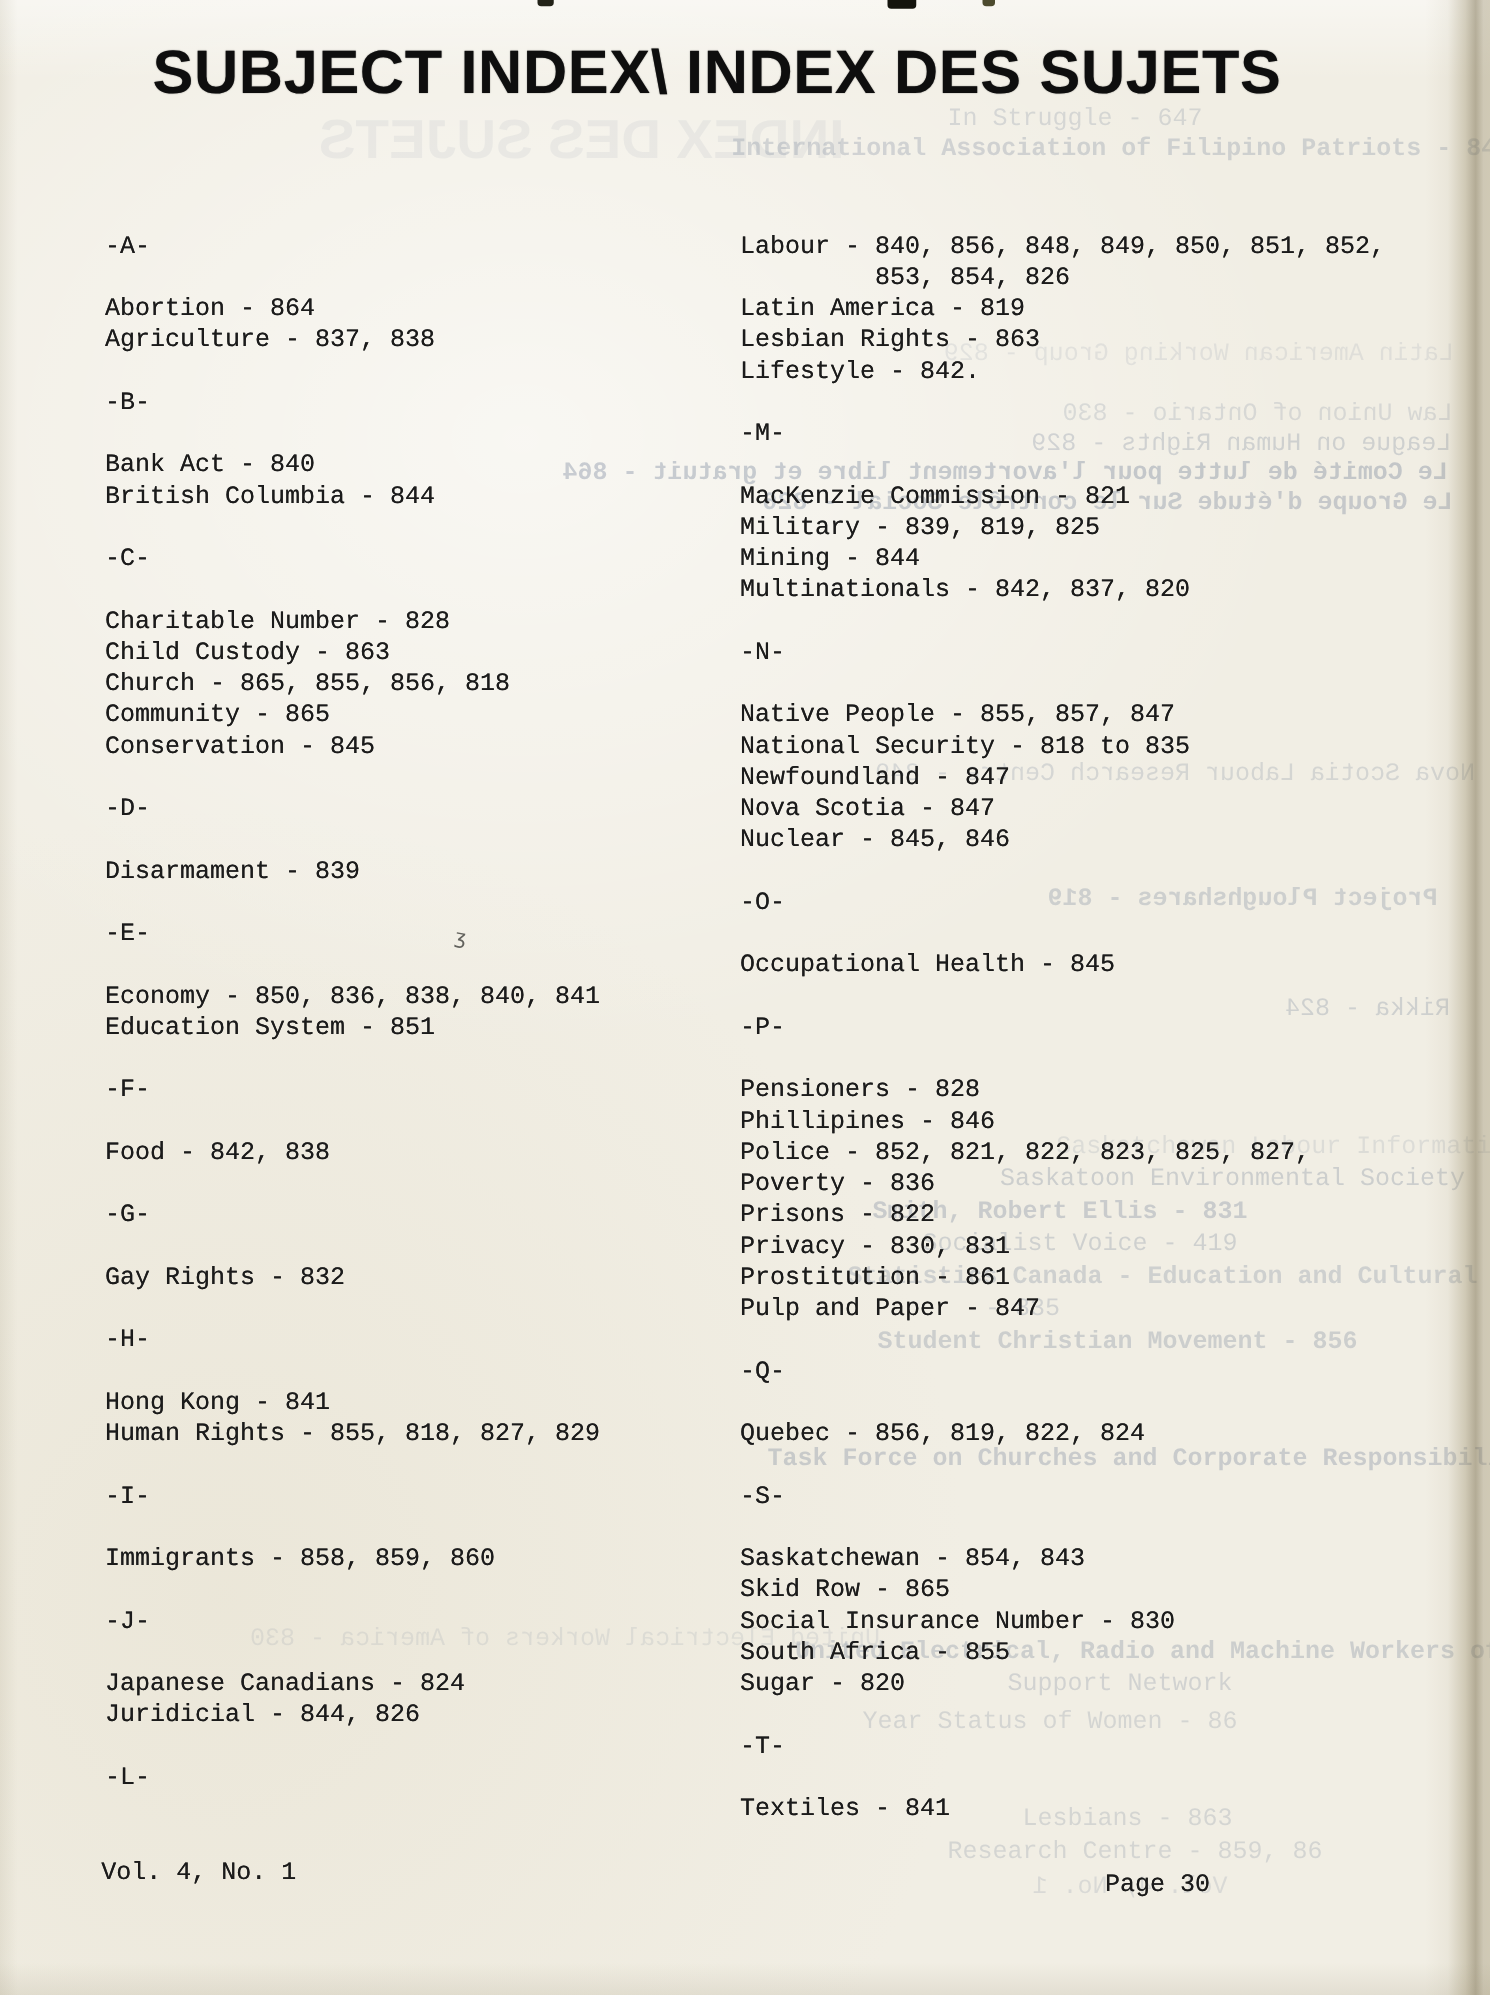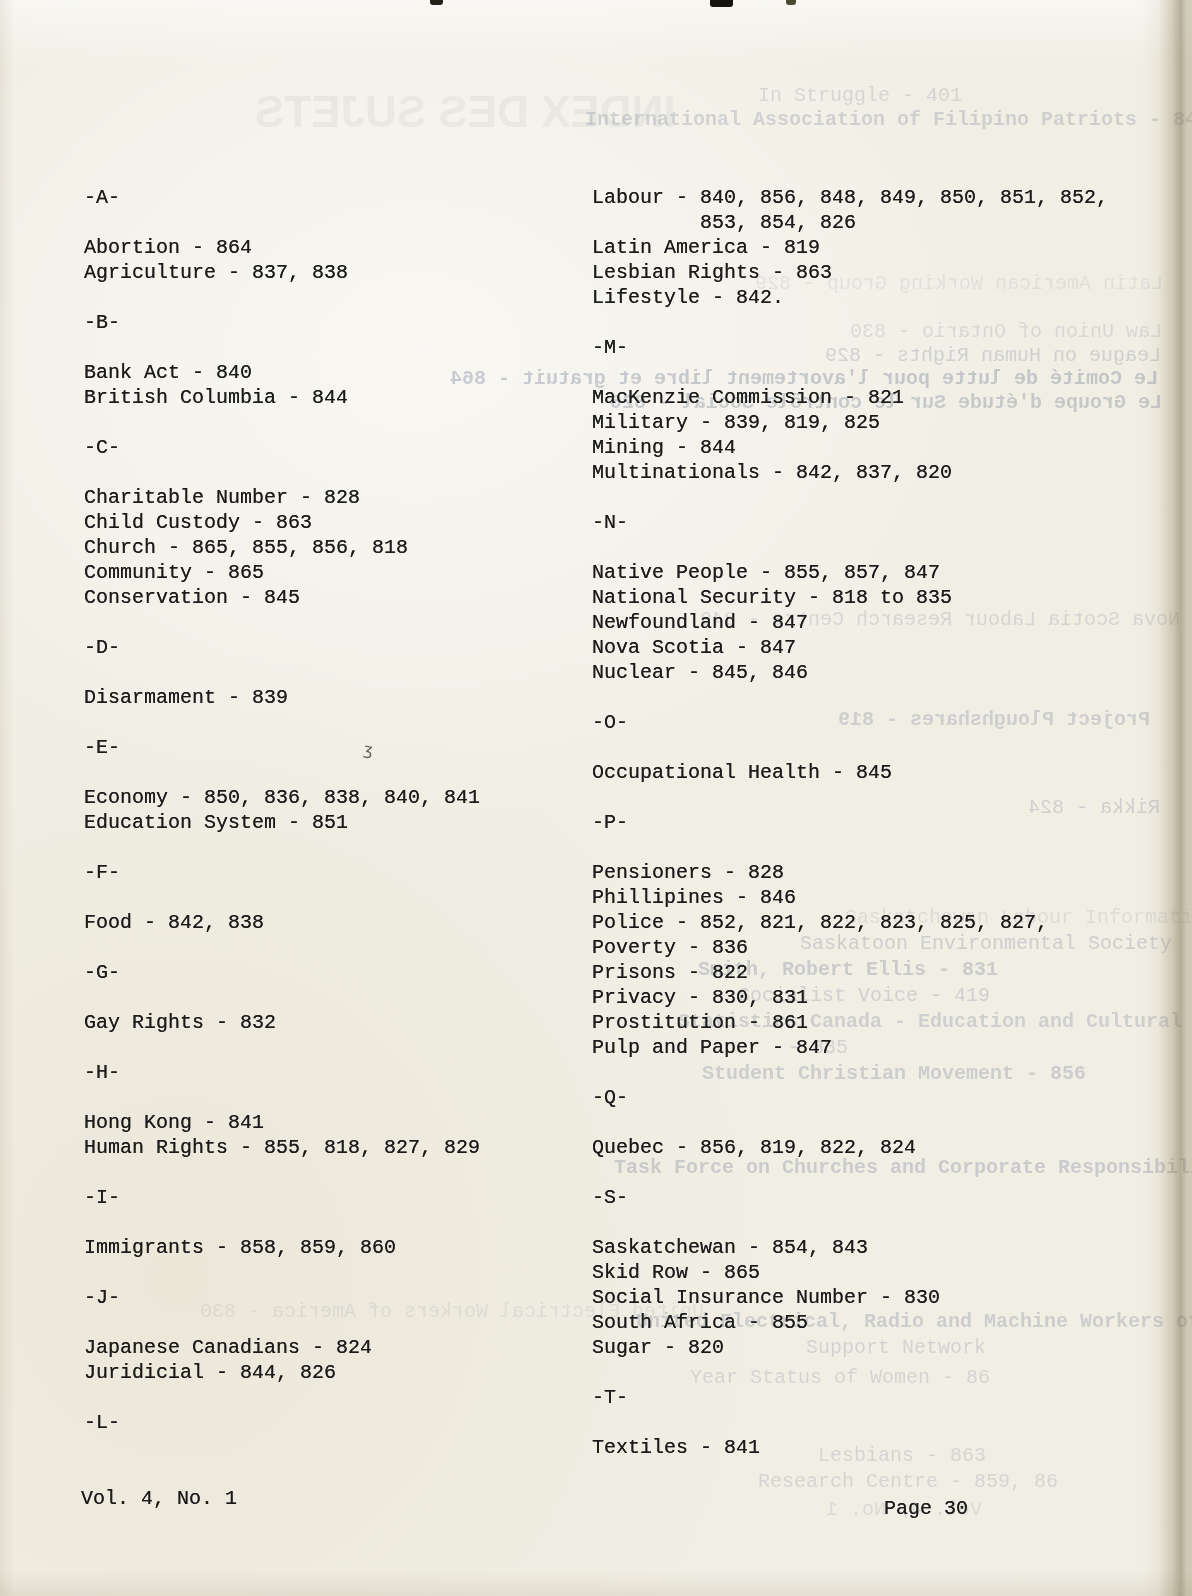--- a/index.html
+++ b/index.html
@@ -79,21 +79,21 @@
     left:0;top:0;width:14px;height:100%;
     background:linear-gradient(to right, rgba(140,130,100,0.12), rgba(140,130,100,0));
   }
 </style>
 </head>
 <body>
 
 <div class="page">
 
   <div class="ghost-layer" id="ghost-layer">
-      <div class="ghost" style="left: 758px; top: 84px; opacity: 0.2;">In Struggle - 401</div>
+      <div class="ghost" style="left: 758px; top: 84px; opacity: 0.2;">In Struggle - 647</div>
       <div class="ghost" style="left: 585px; top: 108px; opacity: 0.24; font-weight: bold;">International Association of Filipino Patriots - 845</div>
       <div class="ghost mirrored sans" style="left: 255px; top: 100px; opacity: 0.08; font-weight: bold; font-size: 44px;">INDEX DES SUJETS</div>
       <div class="ghost mirrored" style="left: 755px; top: 272px; opacity: 0.12;">Latin American Working Group - 829</div>
       <div class="ghost mirrored" style="left: 850px; top: 320px; opacity: 0.18;">Law Union of Ontario - 830</div>
       <div class="ghost mirrored" style="left: 825px; top: 344px; opacity: 0.24;">League on Human Rights - 829</div>
       <div class="ghost mirrored" style="left: 450px; top: 367px; opacity: 0.32; font-weight: bold;">Le Comité de lutte pour l'avortement libre et gratuit - 864</div>
       <div class="ghost mirrored" style="left: 610px; top: 391px; opacity: 0.3; font-weight: bold;">Le Groupe d'étude Sur le contrôle Social - 826</div>
       <div class="ghost mirrored" style="left: 700px; top: 608px; opacity: 0.2;">Nova Scotia Labour Research Centre - 849</div>
       <div class="ghost mirrored" style="left: 838px; top: 708px; opacity: 0.25; font-weight: bold;">Project Ploughshares - 819</div>
       <div class="ghost mirrored" style="left: 1028px; top: 796px; opacity: 0.24;">Rikka - 824</div>
@@ -107,20 +107,21 @@
       <div class="ghost" style="left: 614px; top: 1156px; opacity: 0.28; font-weight: bold;">Task Force on Churches and Corporate Responsibility</div>
       <div class="ghost" style="left: 636px; top: 1310px; opacity: 0.26; font-weight: bold;">United Electrical, Radio and Machine Workers of America - 830</div>
       <div class="ghost" style="left: 806px; top: 1336px; opacity: 0.22; font-weight: normal;">Support Network</div>
       <div class="ghost" style="left: 690px; top: 1366px; opacity: 0.2;">Year Status of Women - 86</div>
       <div class="ghost mirrored" style="left: 200px; top: 1300px; opacity: 0.12;">United Electrical Workers of America - 830</div>
       <div class="ghost" style="left: 818px; top: 1444px; opacity: 0.2;">Lesbians - 863</div>
       <div class="ghost" style="left: 758px; top: 1470px; opacity: 0.2;">Research Centre - 859, 86</div>
       <div class="ghost mirrored" style="left: 826px; top: 1498px; opacity: 0.16;">Vol. 4, No. 1</div>
     </div>
 
+  <div class="title">SUBJECT INDEX\ INDEX DES SUJETS</div>
 
   <div class="col col-left" id="col-left"><div class="section"><div class="letter">-A-</div><div class="entry">Abortion - 864</div><div class="entry">Agriculture - 837, 838</div></div><div class="section"><div class="letter">-B-</div><div class="entry">Bank Act - 840</div><div class="entry">British Columbia - 844</div></div><div class="section"><div class="letter">-C-</div><div class="entry">Charitable Number - 828</div><div class="entry">Child Custody - 863</div><div class="entry">Church - 865, 855, 856, 818</div><div class="entry">Community - 865</div><div class="entry">Conservation - 845</div></div><div class="section"><div class="letter">-D-</div><div class="entry">Disarmament - 839</div></div><div class="section"><div class="letter">-E-</div><div class="entry">Economy - 850, 836, 838, 840, 841</div><div class="entry">Education System - 851</div></div><div class="section"><div class="letter">-F-</div><div class="entry">Food - 842, 838</div></div><div class="section"><div class="letter">-G-</div><div class="entry">Gay Rights - 832</div></div><div class="section"><div class="letter">-H-</div><div class="entry">Hong Kong - 841</div><div class="entry">Human Rights - 855, 818, 827, 829</div></div><div class="section"><div class="letter">-I-</div><div class="entry">Immigrants - 858, 859, 860</div></div><div class="section"><div class="letter">-J-</div><div class="entry">Japanese Canadians - 824</div><div class="entry">Juridicial - 844, 826</div></div><div class="section"><div class="letter">-L-</div></div></div>
   <div class="col col-right" id="col-right"><div class="section"><div class="entry">Labour - 840, 856, 848, 849, 850, 851, 852,</div><div class="entry">         853, 854, 826</div><div class="entry">Latin America - 819</div><div class="entry">Lesbian Rights - 863</div><div class="entry">Lifestyle - 842.</div></div><div class="section"><div class="letter">-M-</div><div class="entry">MacKenzie Commission - 821</div><div class="entry">Military - 839, 819, 825</div><div class="entry">Mining - 844</div><div class="entry">Multinationals - 842, 837, 820</div></div><div class="section"><div class="letter">-N-</div><div class="entry">Native People - 855, 857, 847</div><div class="entry">National Security - 818 to 835</div><div class="entry">Newfoundland - 847</div><div class="entry">Nova Scotia - 847</div><div class="entry">Nuclear - 845, 846</div></div><div class="section"><div class="letter">-O-</div><div class="entry">Occupational Health - 845</div></div><div class="section"><div class="letter">-P-</div><div class="entry">Pensioners - 828</div><div class="entry">Phillipines - 846</div><div class="entry">Police - 852, 821, 822, 823, 825, 827,</div><div class="entry">Poverty - 836</div><div class="entry">Prisons - 822</div><div class="entry">Privacy - 830, 831</div><div class="entry">Prostitution - 861</div><div class="entry">Pulp and Paper - 847</div></div><div class="section"><div class="letter">-Q-</div><div class="entry">Quebec - 856, 819, 822, 824</div></div><div class="section"><div class="letter">-S-</div><div class="entry">Saskatchewan - 854, 843</div><div class="entry">Skid Row - 865</div><div class="entry">Social Insurance Number - 830</div><div class="entry">South Africa - 855</div><div class="entry">Sugar - 820</div></div><div class="section"><div class="letter">-T-</div><div class="entry">Textiles - 841</div></div></div>
 
   <div class="footer footer-left">Vol. 4, No. 1</div>
   <div class="footer footer-right">Page 30</div>
 
   <div class="artifact-layer" id="artifact-layer">
       <div class="ink-mark" style="left: 430px; top: 0px; width: 13px; height: 5px; background: rgb(34, 34, 24);"></div>
       <div class="ink-mark" style="left: 710px; top: 0px; width: 23px; height: 7px; background: rgb(20, 20, 13);"></div>

